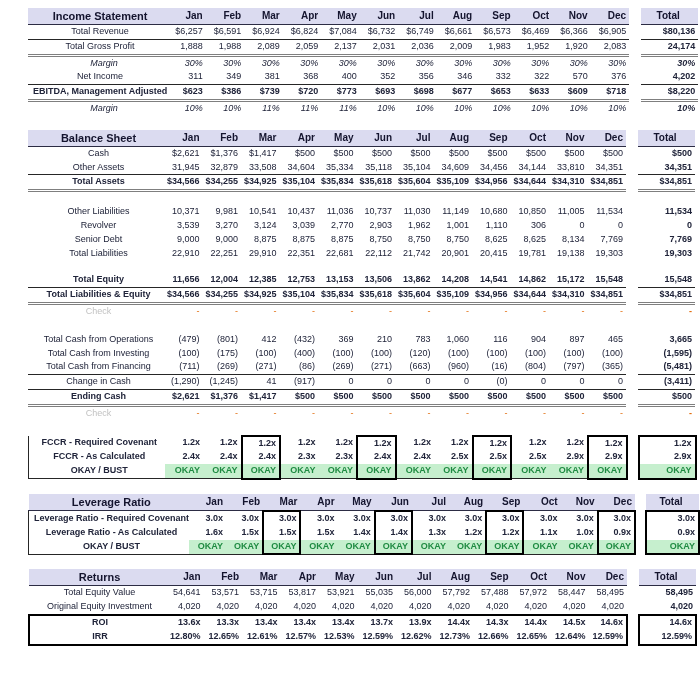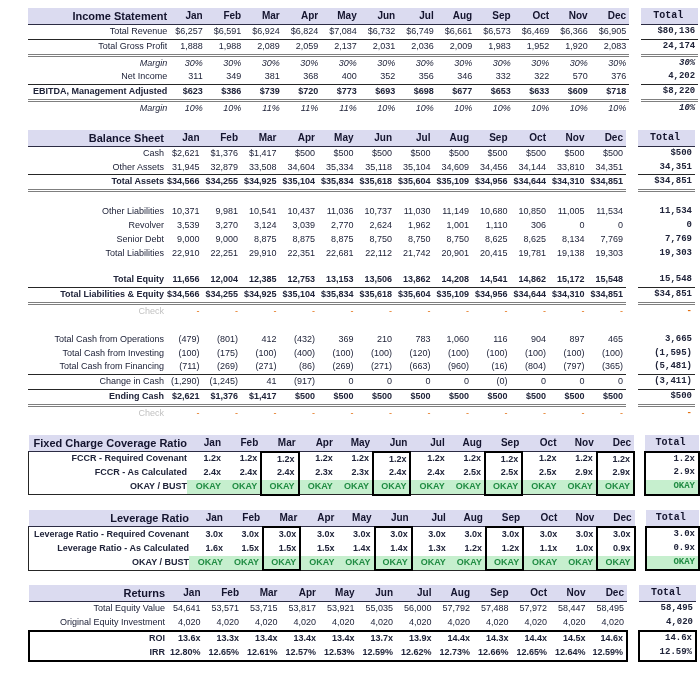--- a/index.html
+++ b/index.html
@@ -1,28 +1,28 @@
 <!DOCTYPE html>
 <html style="--hdr-bg: #dbdbf0; --ok-bg: #c6efce; --ok-tx: #1f8b42; --chk: #e26b0a; --chk-lbl: #c2c2c2;"><head>
 <meta charset="utf-8">
 <style>
   html,body{margin:0;padding:0;background:#ffffff;width:700px;height:678px;overflow:hidden;
     font-family:"Liberation Sans",sans-serif;}
   #report{padding:8px 0 0 28px;}
   table.sheet{border-collapse:collapse;table-layout:fixed;margin:0 0 14px 0;}
   td{font-size:9px;height:13.8px;line-height:13.8px;padding:0 3px 0 0;white-space:nowrap;
      overflow:hidden;color:#20243a;text-align:right;vertical-align:middle;}
-  td.lbl{text-align:right;padding:0 0 0 5px;}
+  td.lbl{text-align:center;padding:0 0 0 5px;}
   tr.hdr td{background:var(--hdr-bg,#dbdbf0);color:#14142e;font-weight:700;font-size:10px;
      height:16px;line-height:16px;border-bottom:1px solid #2c2c44;}
   tr.hdr td.lbl{font-size:11px;}
   tr.hdr td.gap{background:#ffffff;border-bottom:none;}
   tr.hdr td.tot{text-align:center;}
   td.gap{background:#ffffff;}
-  td.tot{font-weight:700;font-family:Liberation Mono, monospace;}
+  td.tot{font-weight:700;}
   td.b{font-weight:700;}
   td.i{font-style:italic;}
   td.i.lbl{padding-left:13px;}
   .bb-thin{border-bottom:1px solid #262626;}
   .bb-dbl{border-bottom:3px double #7f7f7f;}
   .check-lbl{color:var(--chk-lbl,#c2c2c2);}
   .check-val{color:var(--chk,#e26b0a);}
   .status-val{background:var(--ok-bg,#c6efce);color:var(--ok-tx,#1f8b42);font-weight:700;}
   .q-l{border-left:2px solid #000;}
   .q-r{border-right:2px solid #000;}
@@ -283,21 +283,21 @@
           <td class="gap"></td>
           <td class="tot">11,534</td>
         </tr>
         <tr>
           <td class="lbl">Revolver</td>
           <td>3,539</td>
           <td>3,270</td>
           <td>3,124</td>
           <td>3,039</td>
           <td>2,770</td>
-          <td>2,624</td>
+          <td>2,903</td>
           <td>1,962</td>
           <td>1,001</td>
           <td>1,110</td>
           <td>306</td>
           <td>0</td>
           <td>0</td>
           <td class="gap"></td>
           <td class="tot">0</td>
         </tr>
         <tr>
@@ -525,37 +525,20 @@
         <col style="width: 38.5px;">
         <col style="width: 38.5px;">
         <col style="width: 38.5px;">
         <col style="width: 38.5px;">
         <col style="width: 38.5px;">
         <col style="width: 38.5px;">
         <col style="width: 12px;">
         <col style="width: 57px;">
       </colgroup>
       <tbody>
-        <tr class="hdr">
-          <td class="lbl">Fixed Charge Coverage Ratio</td>
-          <td>Jan</td>
-          <td>Feb</td>
-          <td>Mar</td>
-          <td>Apr</td>
-          <td>May</td>
-          <td>Jun</td>
-          <td>Jul</td>
-          <td>Aug</td>
-          <td>Sep</td>
-          <td>Oct</td>
-          <td>Nov</td>
-          <td>Dec</td>
-          <td class="gap"></td>
-          <td class="tot">Total</td>
-        </tr>
         <tr>
           <td class="lbl b o-l">FCCR - Required Covenant</td>
           <td class="b">1.2x</td>
           <td class="b">1.2x</td>
           <td class="b q-l q-r q-t">1.2x</td>
           <td class="b">1.2x</td>
           <td class="b">1.2x</td>
           <td class="b q-l q-r q-t">1.2x</td>
           <td class="b">1.2x</td>
           <td class="b">1.2x</td>

